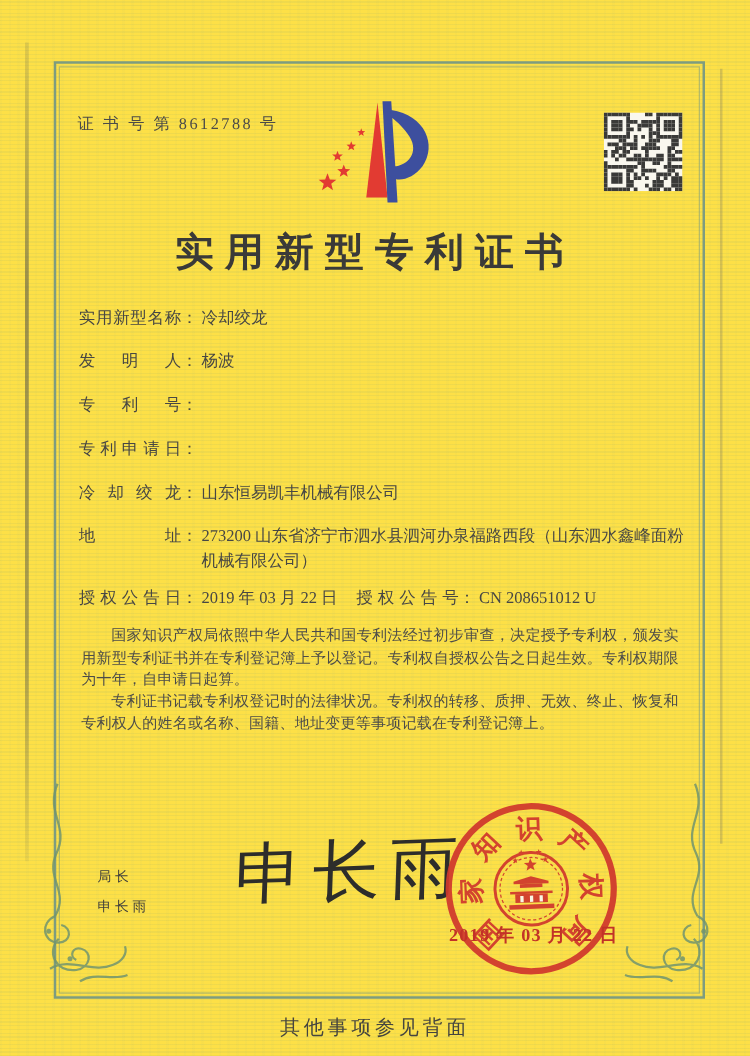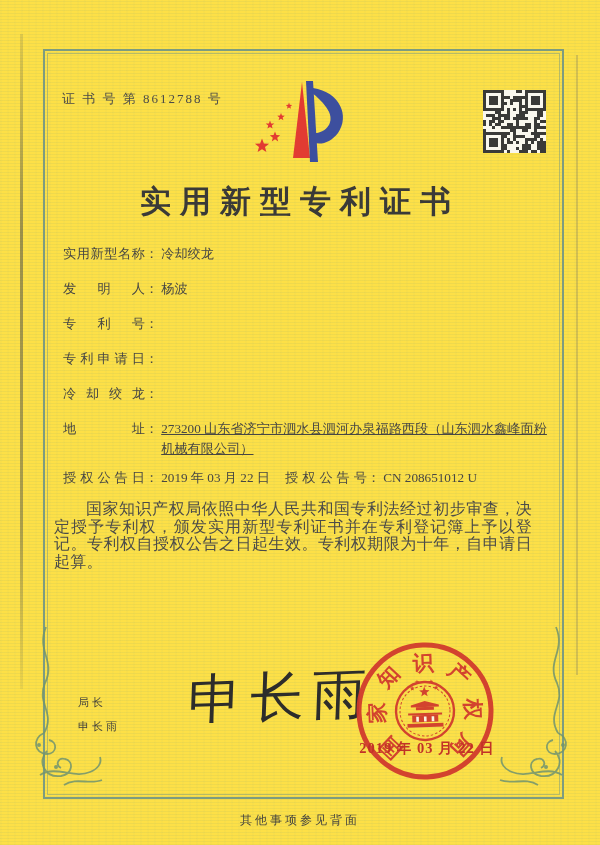--- a/index.html
+++ b/index.html
@@ -51,25 +51,25 @@
     font-size:13.2px;color:#474744;
   }
   .frow{display:flex;align-items:flex-start;line-height:20px;margin-bottom:15px;}
   .frow.addr{margin-bottom:9px;}
   .fl{
     display:inline-block;width:82px;flex:0 0 82px;
     text-align:justify;text-align-last:justify;
   }
   .fcolon{flex:0 0 auto;}
   .fv{margin-left:3px;}
-  .fv.wrapv{width:388px;text-decoration:underline;}
+  .fv.wrapv{width:388px;}
   .pair2{margin-left:15px;display:flex;justify-content:center;}
   .paras{
-    position:absolute;left:54px;top:500px;width:478px;
-    font-size:16px;line-height:17.6px;color:#4c4c49;
+    position:absolute;left:65px;top:500px;width:478px;
+    font-size:12px;line-height:17.6px;color:#4c4c49;
     text-align:justify;letter-spacing:0.2px;
   }
   .paras p{margin:0;text-indent:2em;}
   .signer{
     position:absolute;left:78px;top:690px;
     font-size:11px;color:#3f3f3c;letter-spacing:3px;line-height:24px;
   }
   .autograph{
     position:absolute;left:188px;top:660px;width:250px;
     font-size:54px;color:#2d2d2b;letter-spacing:8px;
@@ -81,21 +81,21 @@
   .seal-date{
     position:absolute;left:352px;top:739px;width:150px;text-align:center;
     font-size:14.5px;color:#c23227;letter-spacing:1px;font-weight:600;
   }
   .page-indicator{
     position:absolute;left:43px;top:772px;width:517px;text-align:center;
     font-size:11.5px;color:#55554f;letter-spacing:2px;
   }
   .back-note{
     position:absolute;left:0;top:812px;width:600px;text-align:center;
-    font-size:12px;color:#45453f;letter-spacing:3px;
+    font-size:16px;color:#45453f;letter-spacing:3px;
   }
   .scan-edge-left{
     position:absolute;left:20px;top:34px;width:2.5px;height:655px;
     background:linear-gradient(180deg,rgba(80,80,72,0.15),rgba(80,80,72,0.55) 30%,rgba(80,80,72,0.45) 75%,rgba(80,80,72,0.08));
   }
   .scan-edge-right{
     position:absolute;left:576px;top:55px;width:1.5px;height:620px;
     background:rgba(110,110,100,0.28);
   }
   .orn{position:absolute;}
@@ -414,40 +414,42 @@
       <span class="fl">专利号</span>
         <span class="fcolon">：</span>
     </div>
     <div class="frow">
       <span class="fl">专利申请日</span>
         <span class="fcolon">：</span>
     </div>
     <div class="frow">
       <span class="fl">冷却绞龙</span>
         <span class="fcolon">：</span>
+      <span class="fv">山东恒易凯丰机械有限公司</span>
     </div>
     <div class="frow addr">
       <span class="fl">地址</span>
         <span class="fcolon">：</span>
       <span class="fv wrapv">273200 山东省济宁市泗水县泗河办泉福路西段（山东泗水鑫峰面粉机械有限公司）</span>
     </div>
     <div class="frow">
       <span class="fl">授权公告日</span>
         <span class="fcolon">：</span>
       <span class="fv">2019 年 03 月 22 日</span>
       <span class="pair2">
         <span class="fl">授权公告号</span>
           <span class="fcolon">：</span>
         <span class="fv">CN 208651012 U</span>
       </span>
     </div>
   </div>
 
   <div class="paras">
     <p>国家知识产权局依照中华人民共和国专利法经过初步审查，决定授予专利权，颁发实用新型专利证书并在专利登记簿上予以登记。专利权自授权公告之日起生效。专利权期限为十年，自申请日起算。</p>
+    <p>专利证书记载专利权登记时的法律状况。专利权的转移、质押、无效、终止、恢复和专利权人的姓名或名称、国籍、地址变更等事项记载在专利登记簿上。</p>
   </div>
 
   <div class="signer">
     <div>局长</div>
     <div>申长雨</div>
   </div>
 
   <div class="autograph">申长雨</div>
 
   <svg class="seal" width="150" height="150" viewBox="0 0 150 150">

